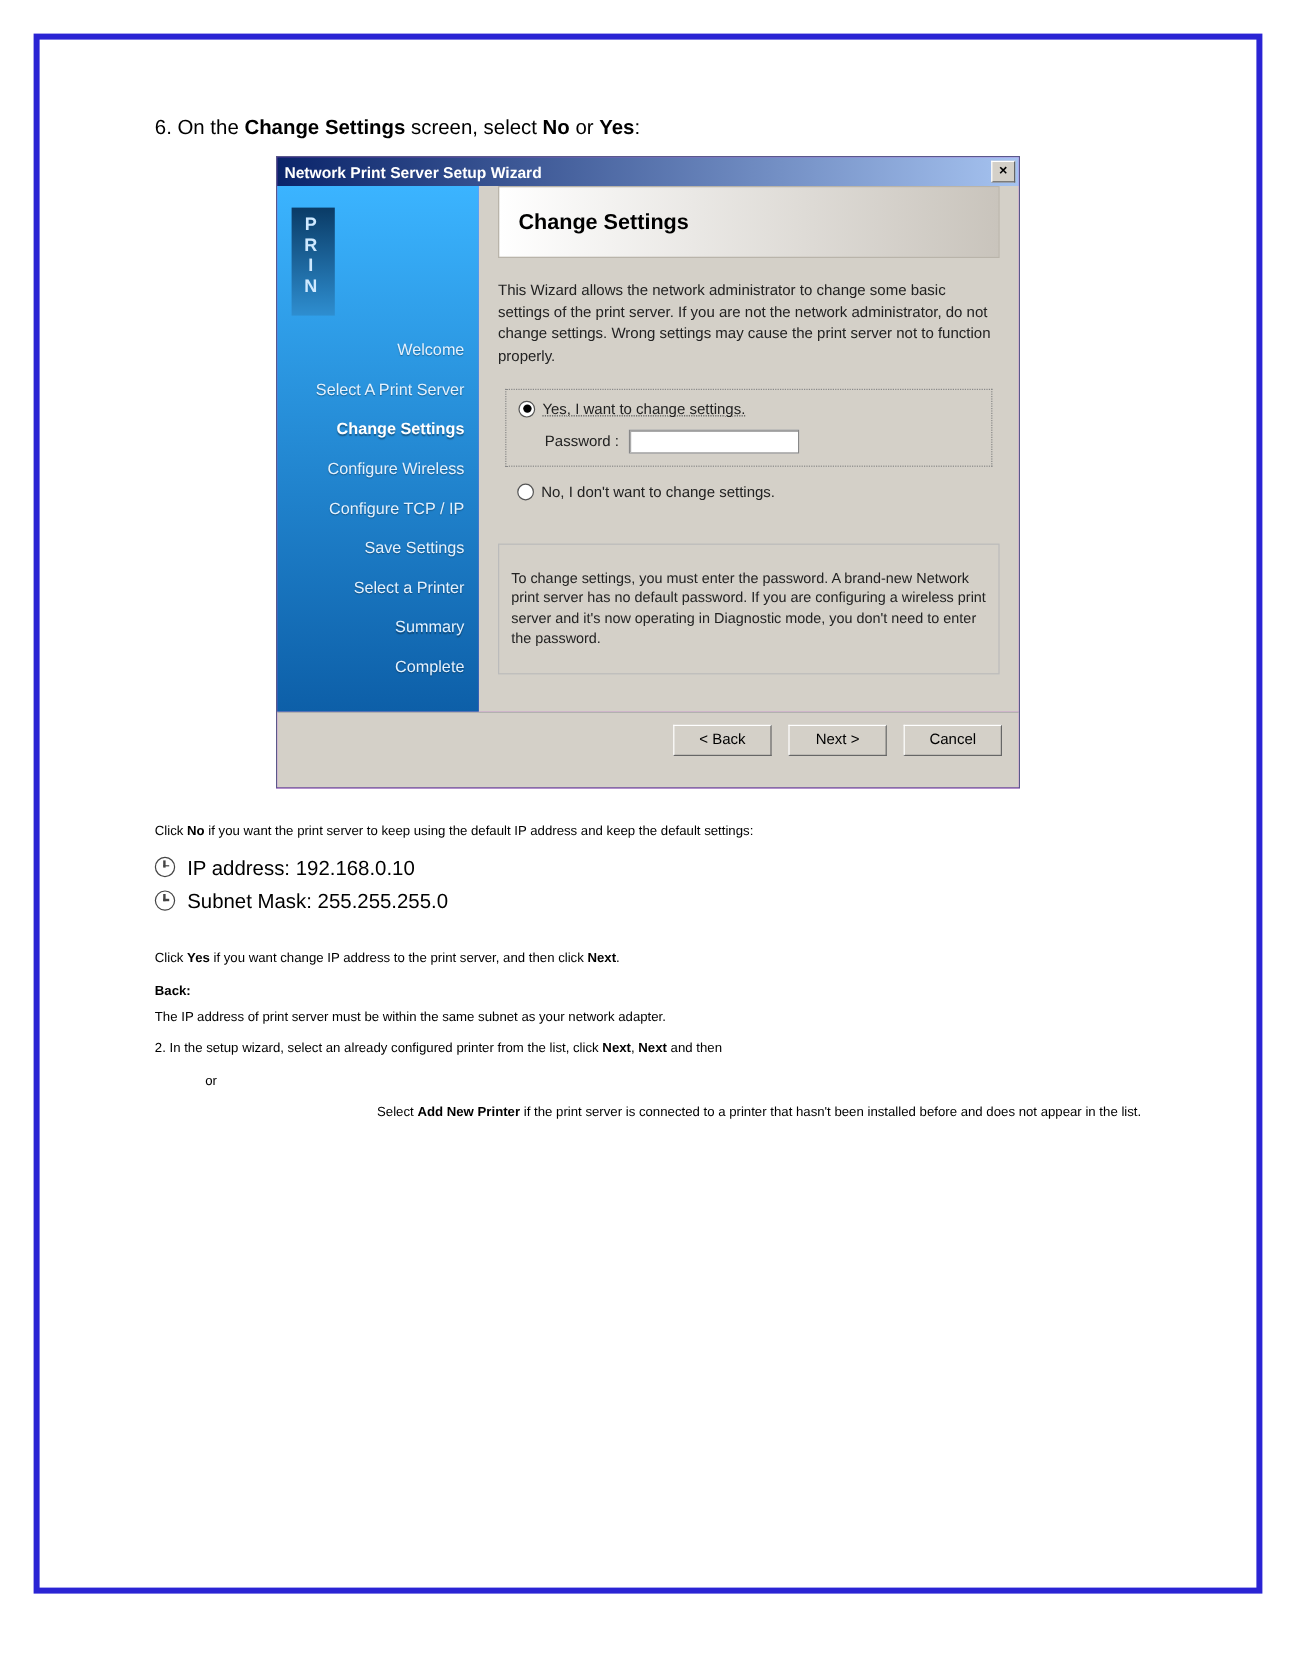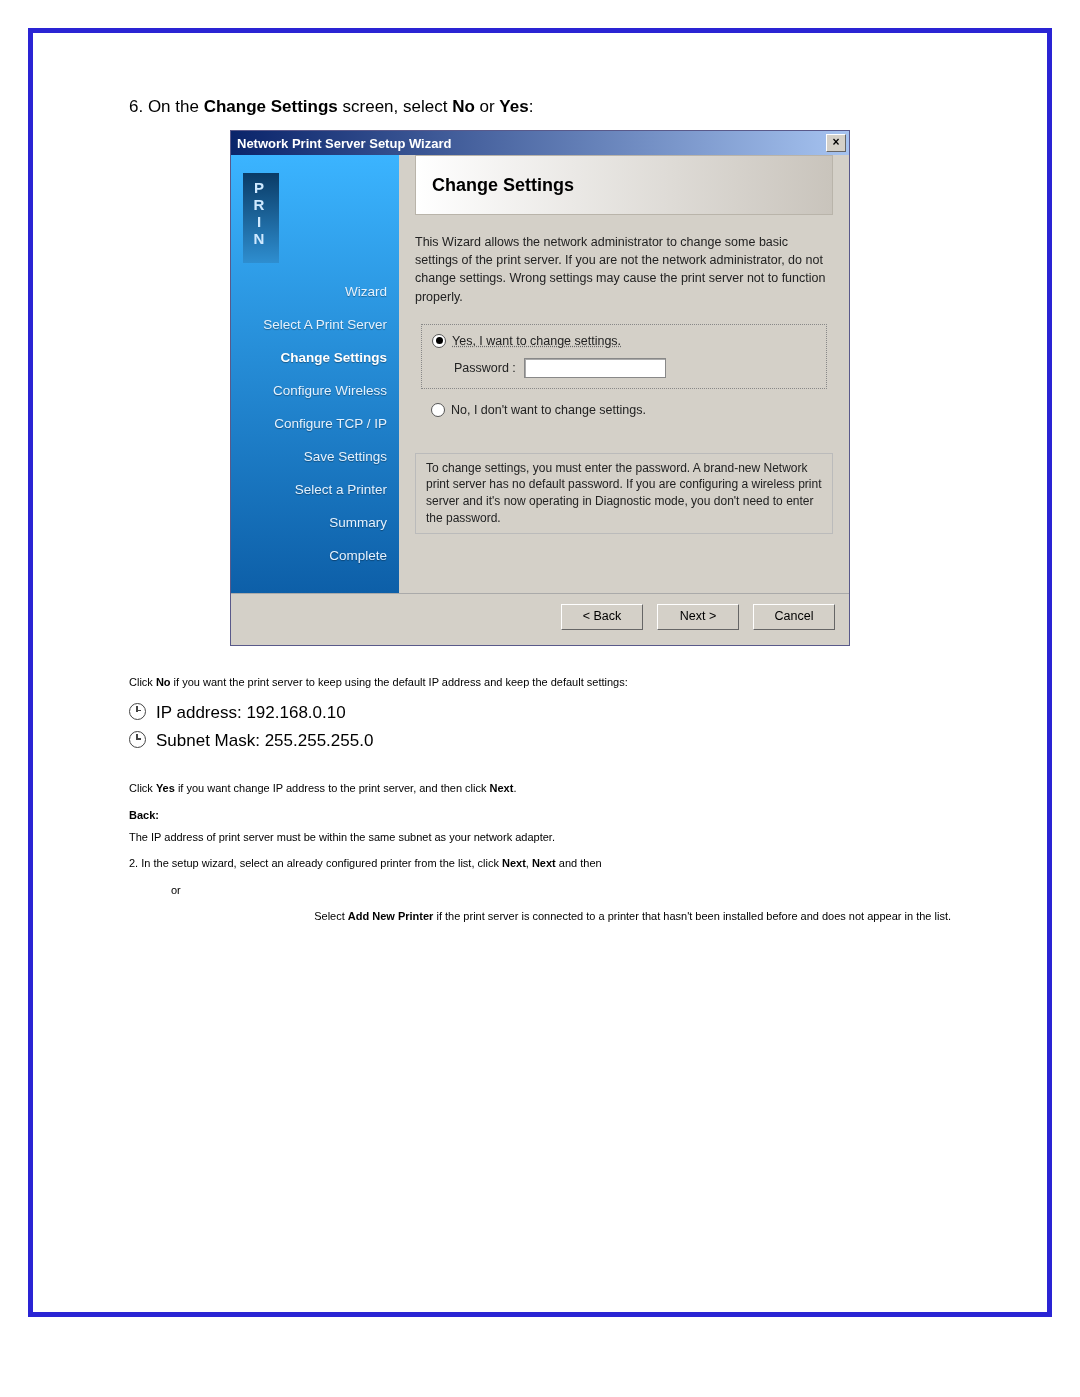--- a/index.html
+++ b/index.html
@@ -161,28 +161,28 @@
   }
   .pw-input {
     width: 140px;
     height: 18px;
     border: 1px solid #888;
     background: #fff;
     box-shadow: inset 1px 1px #aaa;
   }
   .note-box {
     border: 1px solid #bbb;
-    padding: 6px 10px;
+    padding: 20px 10px;
     margin: 36px 0 0 0;
     font-size: 12px;
     line-height: 1.4;
   }
   .wiz-footer {
     border-top: 1px solid #aaa;
-    padding: 10px 14px 15px 0;
+    padding: 10px 14px 26px 0;
     display: flex;
     justify-content: flex-end;
     gap: 14px;
     background: #d4d0c8;
   }
   .wiz-footer .btn {
     width: 80px;
     height: 24px;
     background: #d4d0c8;
     border: 1px solid #666;
@@ -238,21 +238,21 @@
     </div>
     <div class="wiz-body">
       <div class="sidebar">
         <div class="brand">
           <span>P</span>
             <span>R</span>
             <span>I</span>
             <span>N</span>
         </div>
         <div class="steps">
-          <div>Wizard</div>
+          <div>Welcome</div>
           <div>Select A Print Server</div>
           <div class="active">Change Settings</div>
           <div>Configure Wireless</div>
           <div>Configure TCP / IP</div>
           <div>Save Settings</div>
           <div>Select a Printer</div>
           <div>Summary</div>
           <div>Complete</div>
         </div>
       </div>

